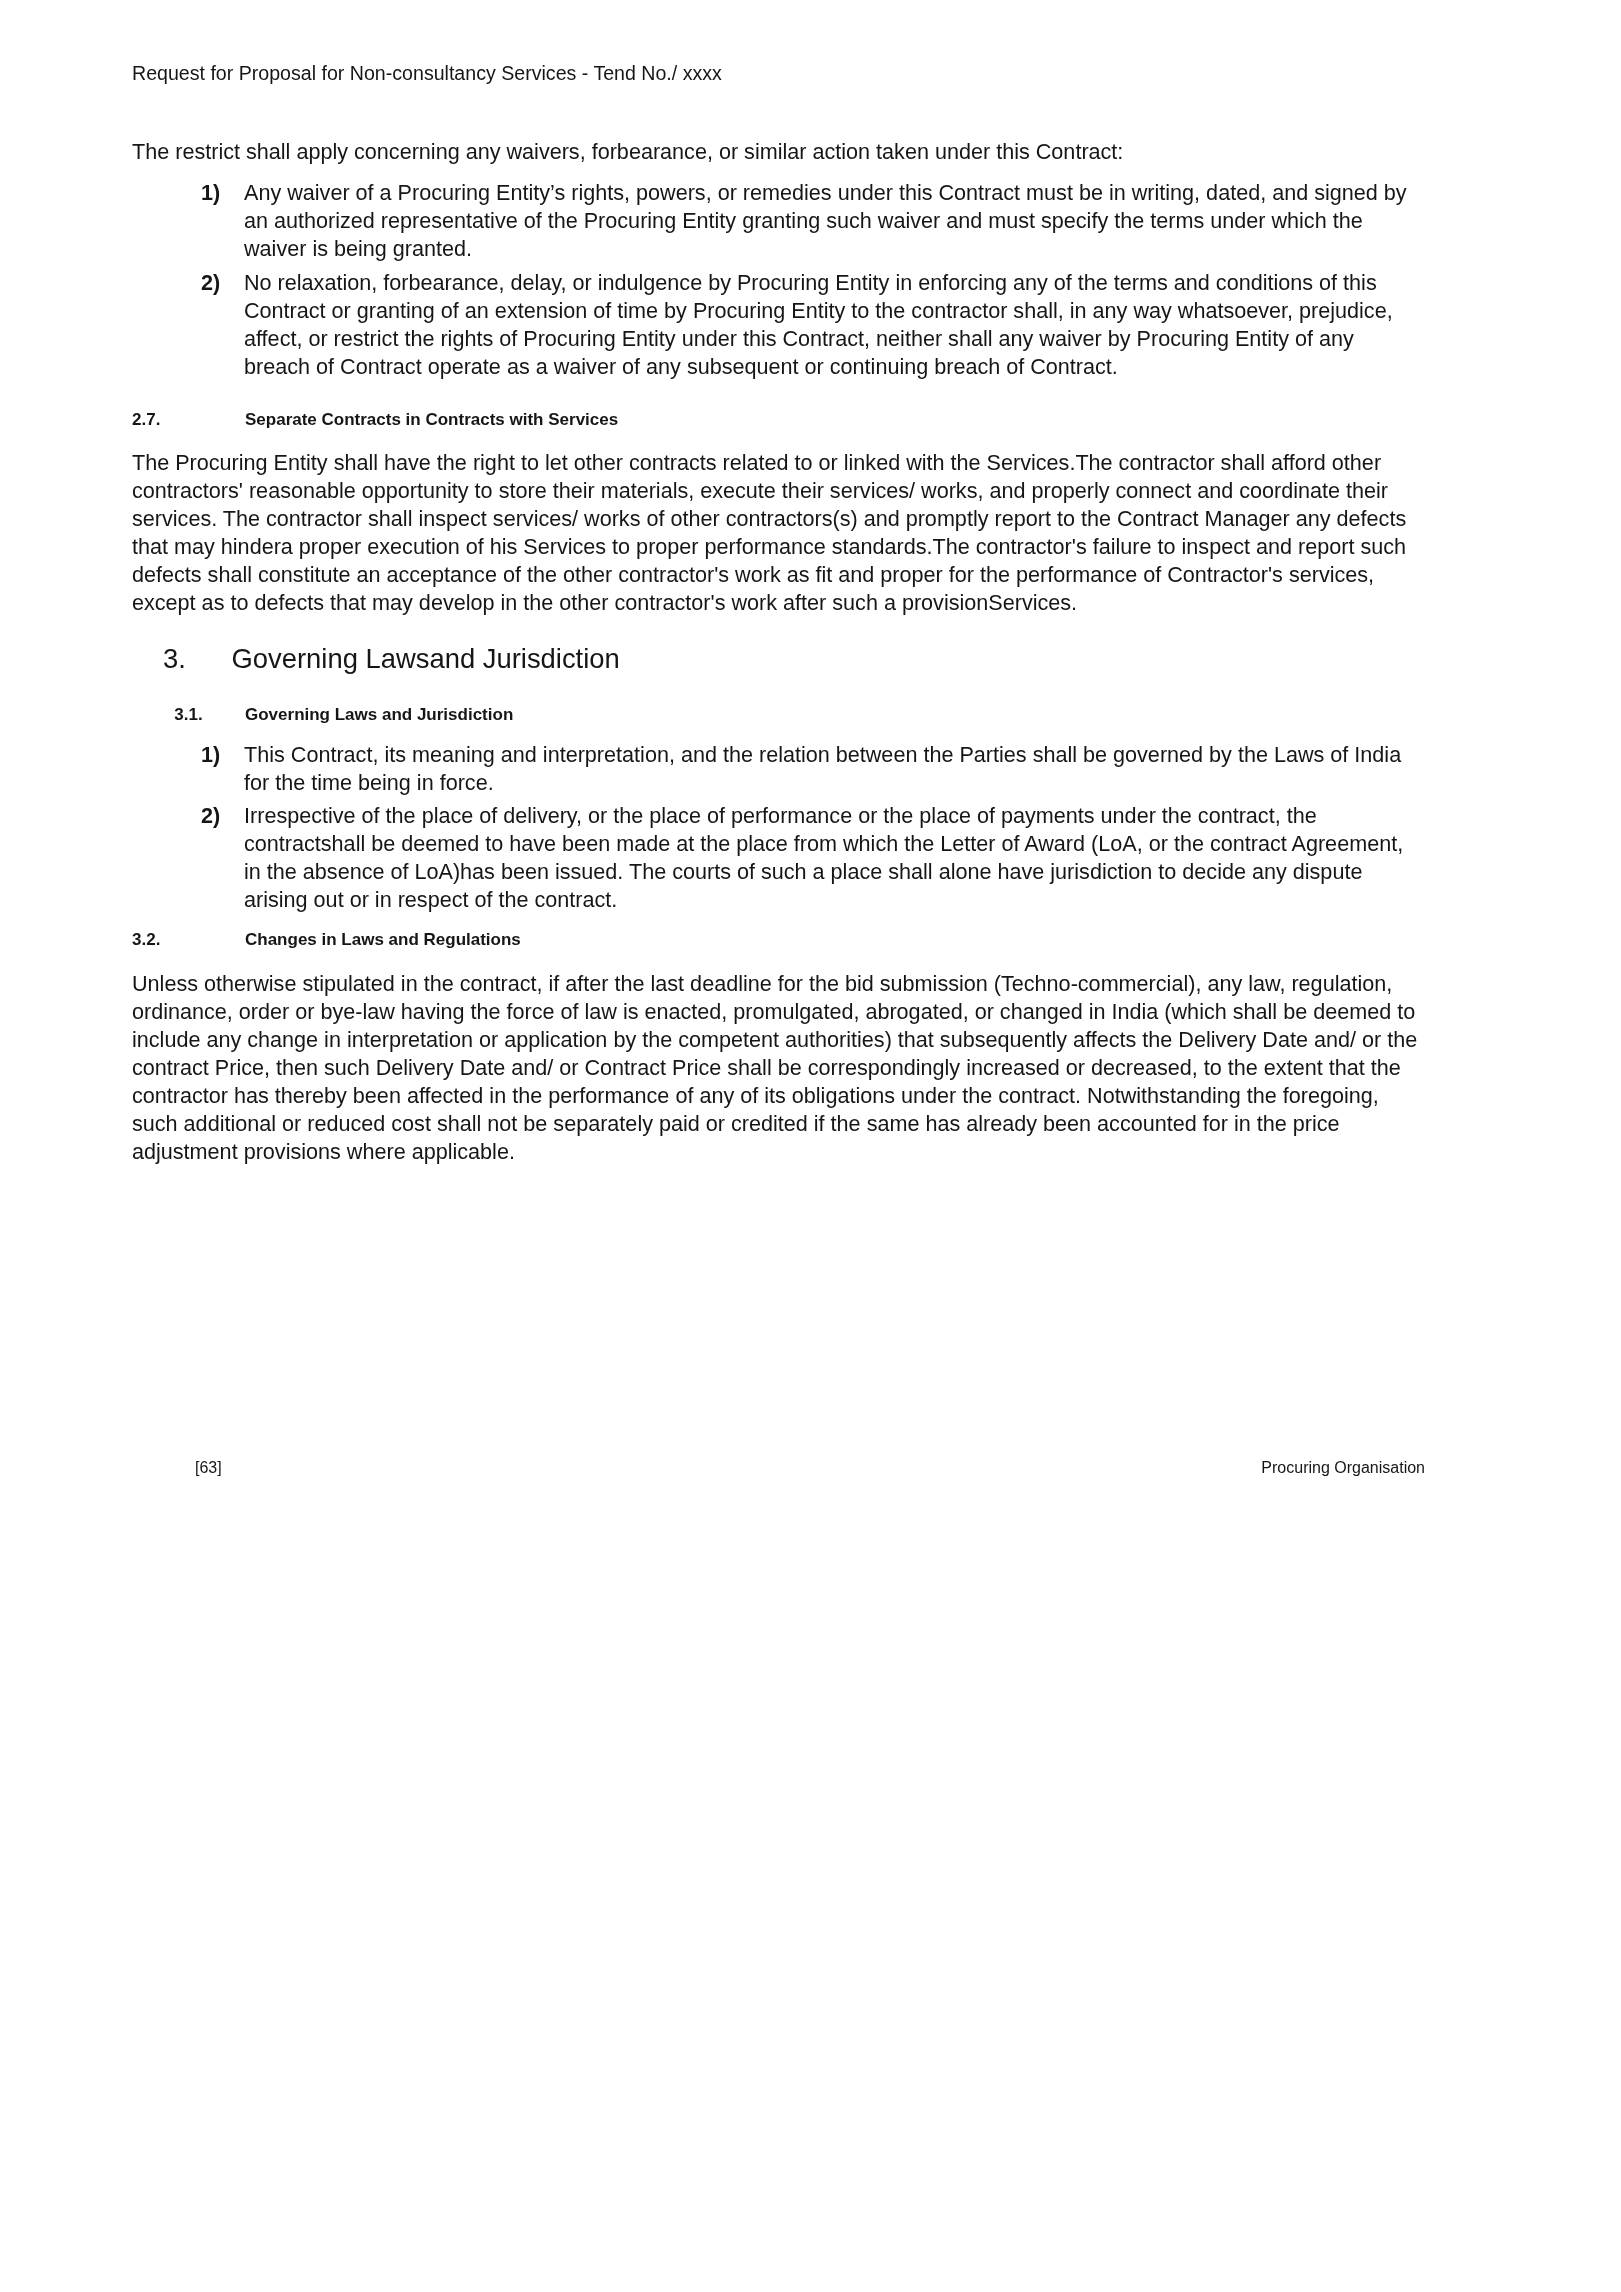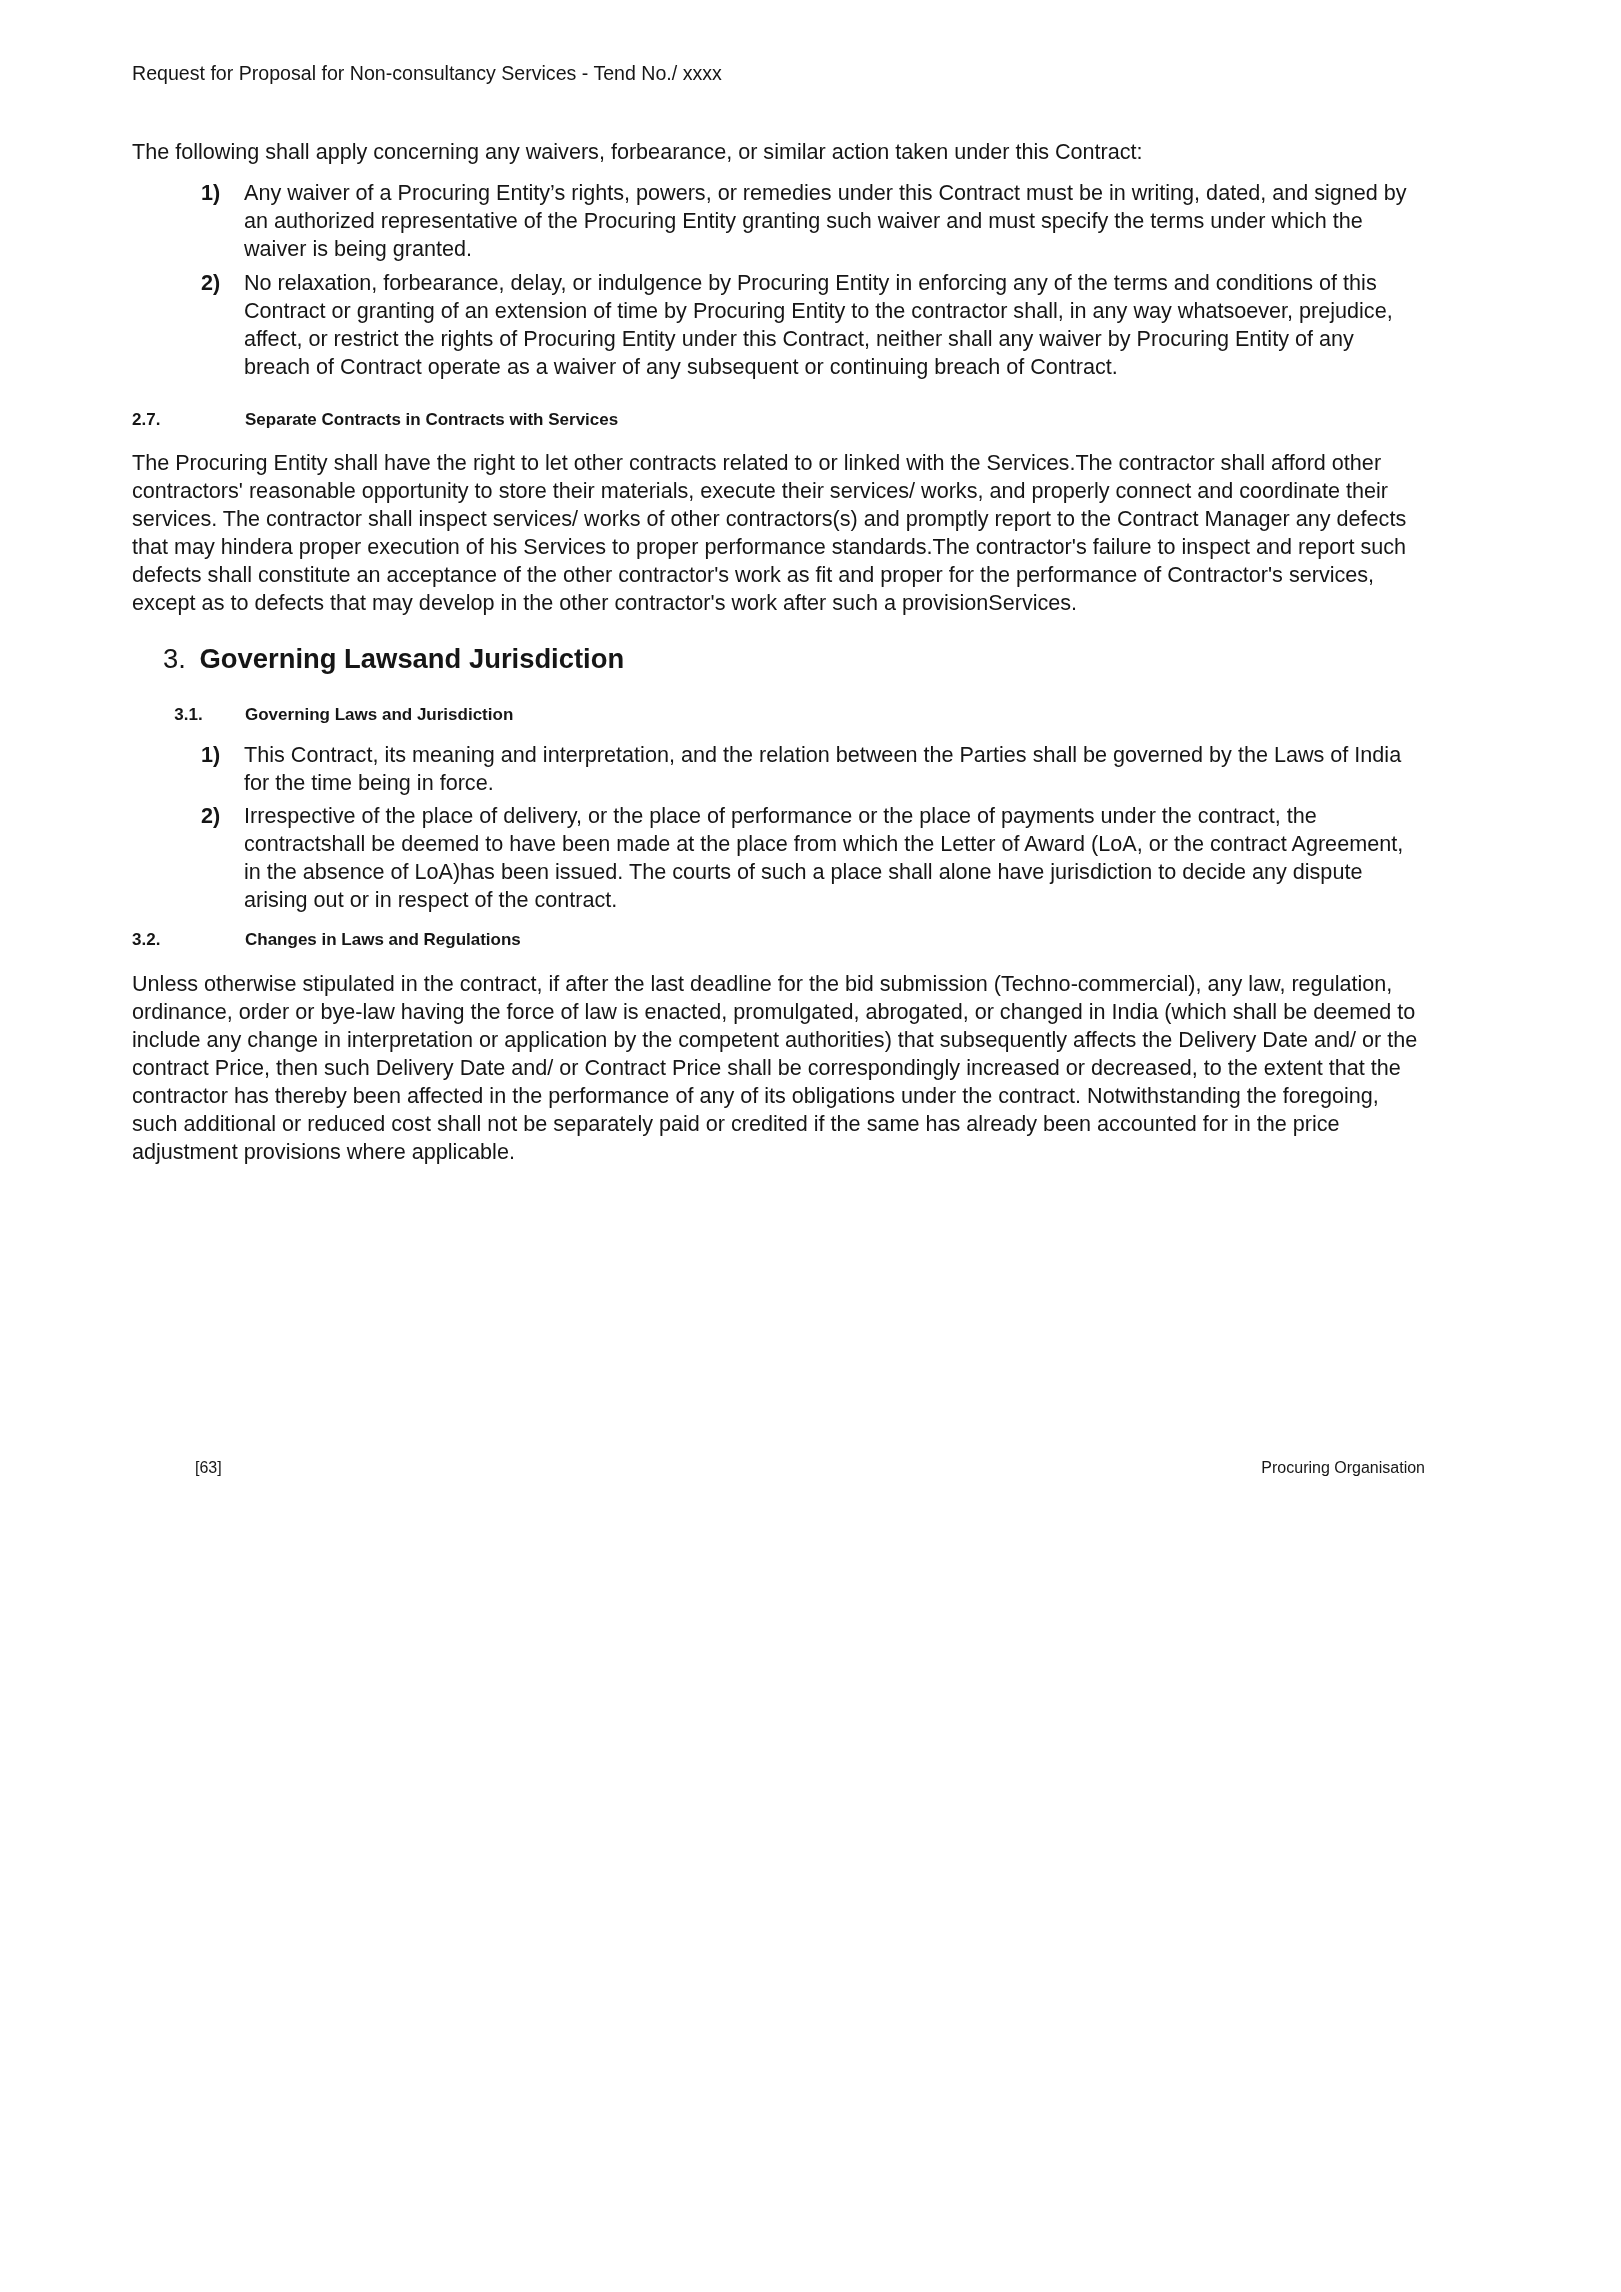--- a/index.html
+++ b/index.html
@@ -69,21 +69,22 @@
     padding-left: 31px;
     display: flex;
     font-size: 27.4px;
     line-height: 35px;
   }
   .chapter-heading .ch-num {
     font-weight: normal;
     margin-right: 13.7px;
   }
   .chapter-heading .ch-title {
-    font-weight: bold;
+    font-weight: normal;
+    margin-left: 32px;
   }
   .doc-footer {
     position: absolute;
     top: 1454px;
     left: 132px;
     right: 196px;
     display: flex;
     justify-content: space-between;
     font-size: 16px;
     line-height: 28px;
@@ -94,21 +95,21 @@
 </style>
 </head>
 <body>
 
 <div class="page">
 
   <div class="doc-header">
     <span>Request for Proposal for Non-consultancy Services - Tend No./ xxxx</span>
   </div>
 
-  <div class="body-text intro">The following shall apply concerning any waivers, forbearance, or similar action taken under this Contract:</div>
+  <div class="body-text intro">The restrict shall apply concerning any waivers, forbearance, or similar action taken under this Contract:</div>
 
   <div class="body-text num-list">
     <div class="item">
       <span class="item-marker">1)</span>
       <span class="item-text">Any waiver of a Procuring Entity’s rights, powers, or remedies under this Contract must be in writing, dated, and signed by an authorized representative of the Procuring Entity granting such waiver and must specify the terms under which the waiver is being granted.</span>
     </div>
     <div class="item">
       <span class="item-marker">2)</span>
       <span class="item-text">No relaxation, forbearance, delay, or indulgence by Procuring Entity in enforcing any of the terms and conditions of this Contract or granting of an extension of time by Procuring Entity to the contractor shall, in any way whatsoever, prejudice, affect, or restrict the rights of Procuring Entity under this Contract, neither shall any waiver by Procuring Entity of any breach of Contract operate as a waiver of any subsequent or continuing breach of Contract.</span>
     </div>

